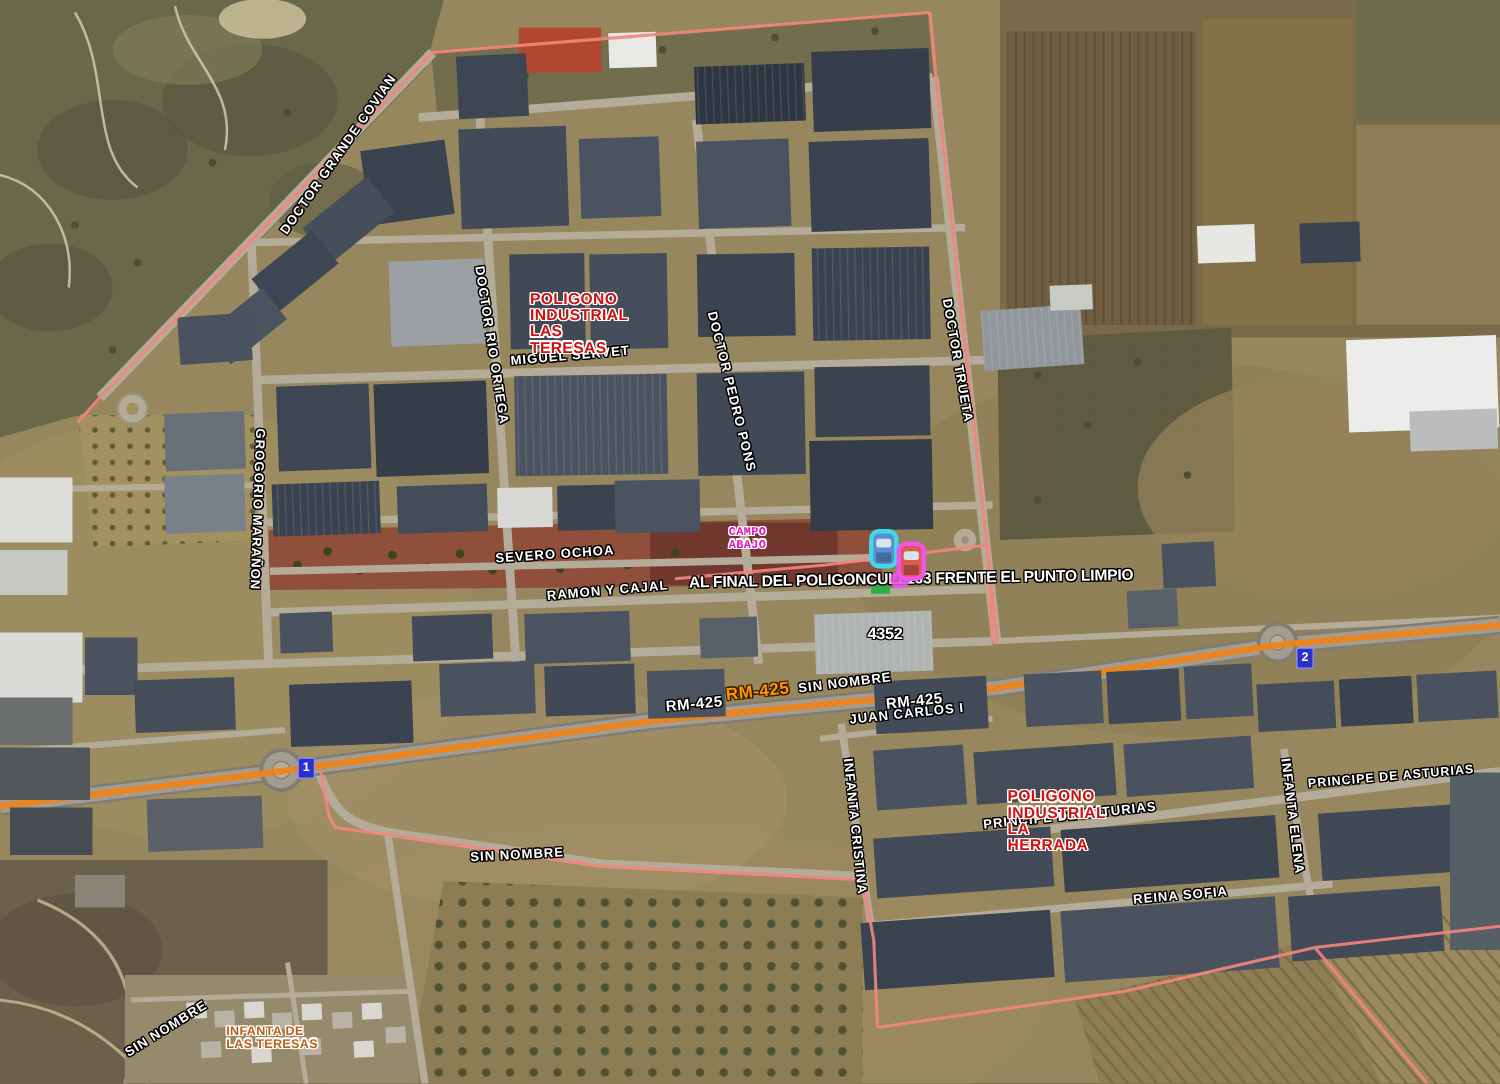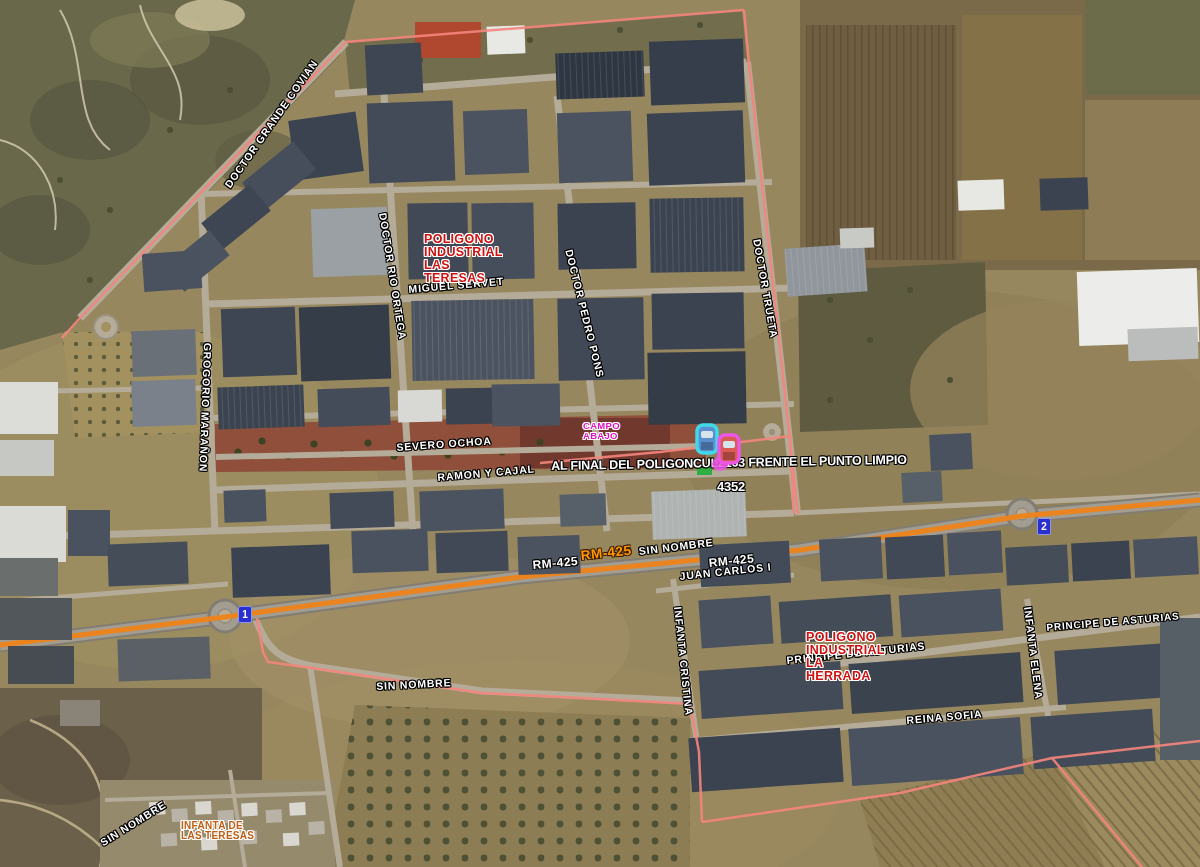--- a/index.html
+++ b/index.html
@@ -301,30 +301,30 @@
       <div class="map-label street-label" style="left: 786px; top: 654px; transform: rotate(-6deg); font-size: 10.5px;">PRINCIPE DE ASTURIAS</div>
       <div class="map-label street-label" style="left: 1046px; top: 622px; transform: rotate(-5deg); font-size: 10px;">PRINCIPE DE ASTURIAS</div>
       <div class="map-label street-label" style="left: 1034px; top: 606px; transform: rotate(83deg); font-size: 10.5px;">INFANTA ELENA</div>
       <div class="map-label street-label" style="left: 906px; top: 714px; transform: rotate(-5deg); font-size: 10.5px;">REINA SOFIA</div>
       <div class="map-label street-label" style="left: 376px; top: 680px; transform: rotate(-3deg); font-size: 10.5px;">SIN NOMBRE</div>
       <div class="map-label street-label" style="left: 98px; top: 838px; transform: rotate(-32deg); font-size: 10.5px;">SIN NOMBRE</div>
       <div class="map-label route-white" style="left: 532px; top: 558px; transform: rotate(-5deg);">RM-425</div>
       <div class="map-label route-orange" style="left: 580px; top: 548px; transform: rotate(-6deg); color: rgb(255, 152, 0);">RM-425</div>
       <div class="map-label route-white" style="left: 708px; top: 556px; transform: rotate(-6deg);">RM-425</div>
       <div class="map-label poi-label" style="left: 551px; top: 459px; transform: rotate(-1deg); font-size: 12.5px;">AL FINAL DEL POLIGONCUL2163 FRENTE EL PUNTO LIMPIO</div>
-      <div class="map-label poi-label" style="left: 694px; top: 479px; transform: rotate(0deg); font-size: 13px; margin-left: 23px;">4352</div>
+      <div class="map-label poi-label" style="left: 694px; top: 499px; transform: rotate(0deg); font-size: 13px;">4352</div>
       <div class="map-label area-label" style="left: 424px; top: 233px; color: rgb(207, 17, 16); font-size: 12.5px;">POLIGONO
 INDUSTRIAL
 LAS
 TERESAS</div>
       <div class="map-label area-label" style="left: 806px; top: 631px; color: rgb(207, 17, 16); font-size: 12.5px;">POLIGONO
 INDUSTRIAL
 LA
 HERRADA</div>
-      <div class="map-label area-label" style="left: 583px; top: 421px; color: rgb(224, 18, 196); font-size: 9.5px;">CAMPO
+      <div class="map-label area-label" style="left: 583px; top: 421px; color: rgb(224, 18, 196); font-size: 9.5px; font-family: Liberation Mono, monospace;">CAMPO
 ABAJO</div>
       <div class="map-label area-label" style="left: 181px; top: 821px; color: rgb(191, 95, 22); font-size: 10px;">INFANTA DE
 LAS TERESAS</div>
       <div class="route-marker" style="left: 238px; top: 606px; background: rgb(42, 47, 208);">1</div>
       <div class="route-marker" style="left: 1037px; top: 518px; background: rgb(42, 47, 208);">2</div>
       <div class="vehicle-marker" style="left: 690px; top: 421px;"><svg width="34" height="42" viewBox="0 0 34 42">
           <rect x="7" y="4" width="20" height="28" rx="6" fill="#5b8fd0" stroke="#3fd9ea" stroke-width="3.5"></rect>
           <rect x="11" y="10" width="12" height="7" rx="2" fill="#d6e4ec"></rect>
           <rect x="11" y="21" width="12" height="8" fill="rgba(0,0,0,.25)"></rect>
         </svg></div>

